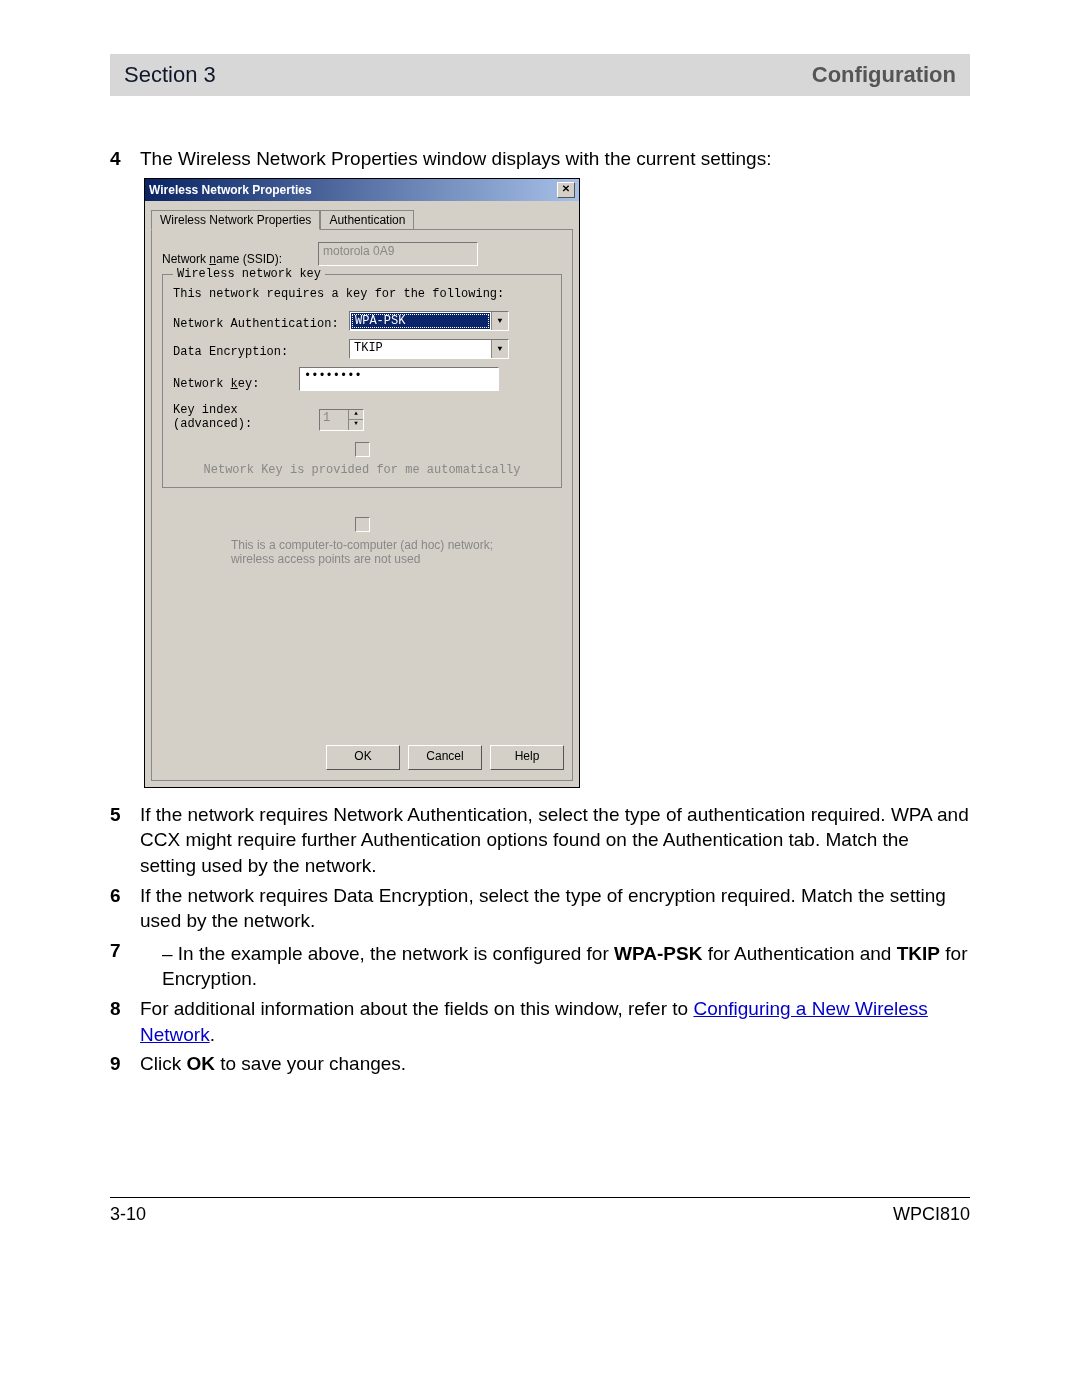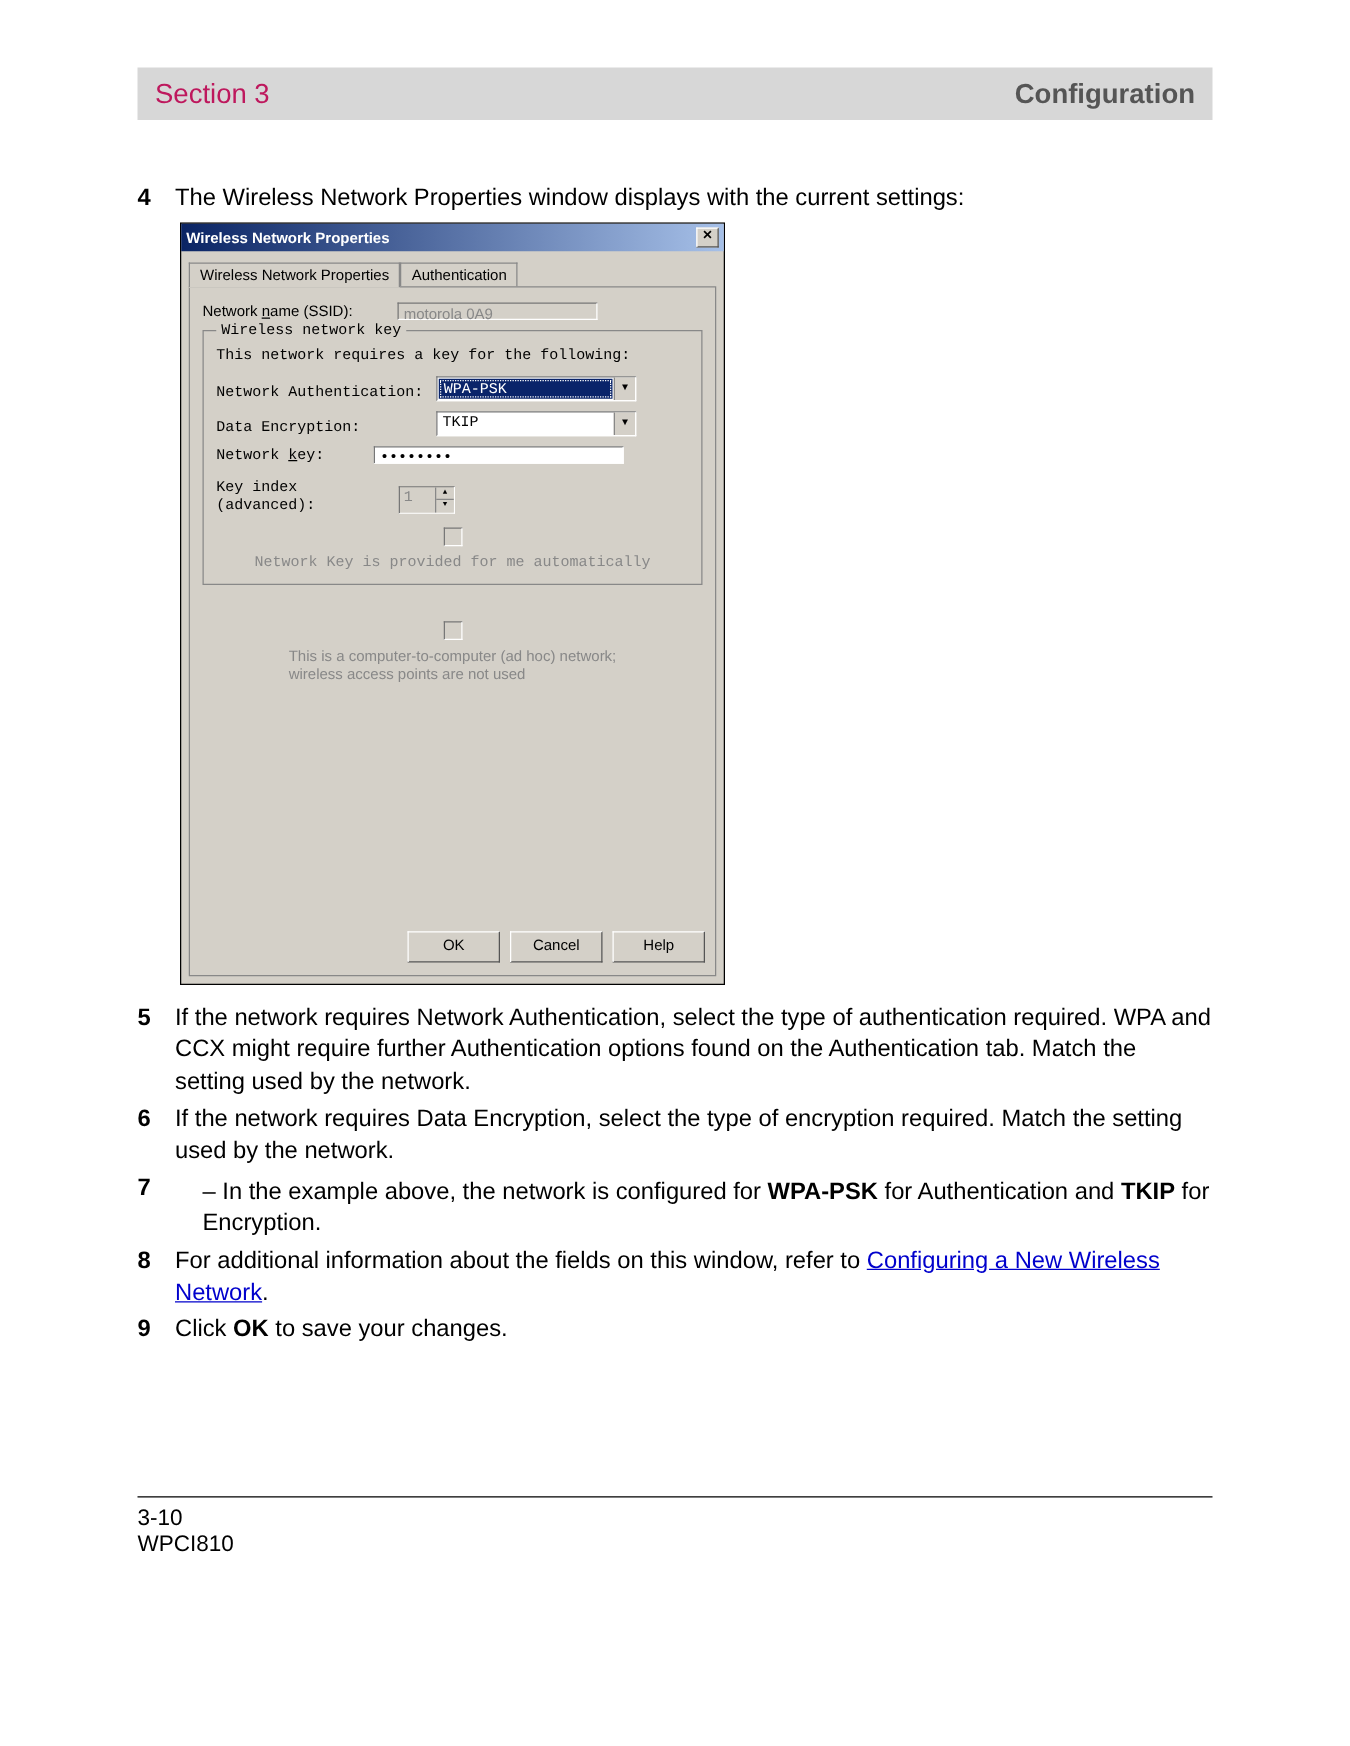--- a/index.html
+++ b/index.html
@@ -14,21 +14,21 @@
     box-sizing: border-box;
   }
   .header-bar {
     background: #d7d7d7;
     display: flex;
     justify-content: space-between;
     align-items: center;
     padding: 8px 14px;
     font-size: 22px;
   }
-  .header-left { color: #be185d; text-align: right; }
+  .header-left { color: #0f172a; text-align: right; }
   .header-right { color: #555; font-weight: bold; }
   .content { margin-top: 50px; }
   .step {
     display: flex;
     font-size: 19px;
     line-height: 1.35;
     margin-bottom: 4px;
   }
   .step-num {
     width: 30px;
@@ -42,21 +42,20 @@
     margin-top: 3px;
   }
   .link { color: #0000cc; text-decoration: underline; }
   .footer {
     border-top: 1px solid #000;
     margin-top: 120px;
     padding-top: 6px;
     display: flex;
     justify-content: space-between;
     font-size: 18px;
-    flex-direction: column;
   }
 
   
   .dialog {
     width: 434px;
     margin: 6px 0 14px 34px;
     border: 1px solid #000;
     font-family: Tahoma, Arial, sans-serif;
     font-size: 12px;
     background: #d4d0c8;
@@ -115,21 +114,21 @@
     margin-bottom: 8px;
     gap: 6px;
   }
   .lbl { width: 150px; }
   .u { text-decoration: underline; }
   .textbox {
     border-top: 1px solid #777; border-left: 1px solid #777;
     border-right: 1px solid #fff; border-bottom: 1px solid #fff;
     background: #d4d0c8;
     color: #888;
-    height: 14px;
+    height: 24px;
     padding: 1px 4px;
     box-sizing: border-box;
     font-size: 12px;
   }
   .textbox.white { background: #fff; color: #000; }
   .fieldset {
     border: 1px solid #888;
     border-top-color: #888;
     padding: 4px 10px 10px 10px;
     margin-top: 6px;

